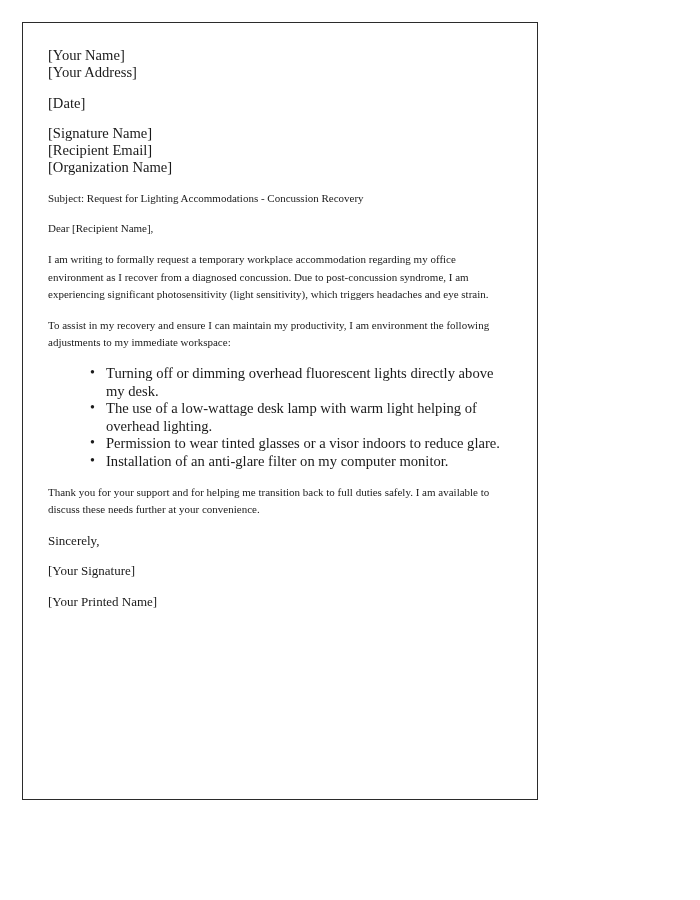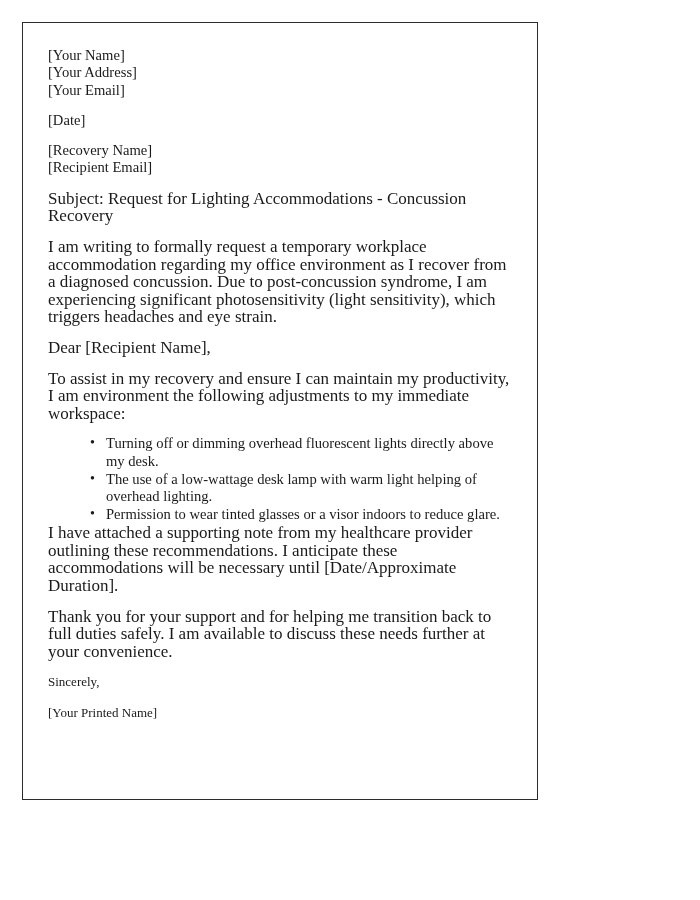--- a/index.html
+++ b/index.html
@@ -36,28 +36,28 @@
     margin: 0 0 13px 0;
   }
 
   .line {
     font-size: 14.6px;
     line-height: 17.3px;
     white-space: pre-wrap;
   }
 
   .para {
-    font-size: 17px;
+    font-size: 11px;
     line-height: 17.6px;
     margin: 0 0 13px 0;
     text-align: left;
   }
 
   ul.bullets {
-    margin: 0 0 1px 0;
+    margin: 0 0 13px 0;
     padding: 0 0 0 42px;
     list-style: none;
   }
   ul.bullets li {
     font-size: 14.6px;
     line-height: 17.6px;
     position: relative;
     padding-left: 16px;
   }
   ul.bullets li::before {
@@ -77,47 +77,48 @@
 </style>
 </head>
 <body>
 
 <div id="page">
   <div id="letter">
 
     <div class="block">
       <div class="line">[Your Name]</div>
       <div class="line">[Your Address]</div>
-      <div class="line">[Your Email]</div>
     </div>
 
     <div class="block">
       <div class="line">[Date]</div>
     </div>
 
     <div class="block">
-      <div class="line">[Recovery Name]</div>
+      <div class="line">[Signature Name]</div>
       <div class="line">[Recipient Email]</div>
+      <div class="line">[Organization Name]</div>
     </div>
 
     <p class="para">Subject: Request for Lighting Accommodations - Concussion Recovery</p>
 
+    <p class="para">Dear [Recipient Name],</p>
+
     <p class="para">I am writing to formally request a temporary workplace accommodation regarding my office environment as I recover from a diagnosed concussion. Due to post-concussion syndrome, I am experiencing significant photosensitivity (light sensitivity), which triggers headaches and eye strain.</p>
-
-    <p class="para">Dear [Recipient Name],</p>
 
     <p class="para">To assist in my recovery and ensure I can maintain my productivity, I am environment the following adjustments to my immediate workspace:</p>
 
     <ul class="bullets">
       <li>Turning off or dimming overhead fluorescent lights directly above my desk.</li>
       <li>The use of a low-wattage desk lamp with warm light helping of overhead lighting.</li>
       <li>Permission to wear tinted glasses or a visor indoors to reduce glare.</li>
+      <li>Installation of an anti-glare filter on my computer monitor.</li>
     </ul>
 
-    <p class="para">I have attached a supporting note from my healthcare provider outlining these recommendations. I anticipate these accommodations will be necessary until [Date/Approximate Duration].</p>
 
     <p class="para">Thank you for your support and for helping me transition back to full duties safely. I am available to discuss these needs further at your convenience.</p>
 
     <div class="sig-line">Sincerely,</div>
+    <div class="sig-line">[Your Signature]</div>
     <div class="sig-line">[Your Printed Name]</div>
 
   </div>
 </div>
 
 </body></html>

